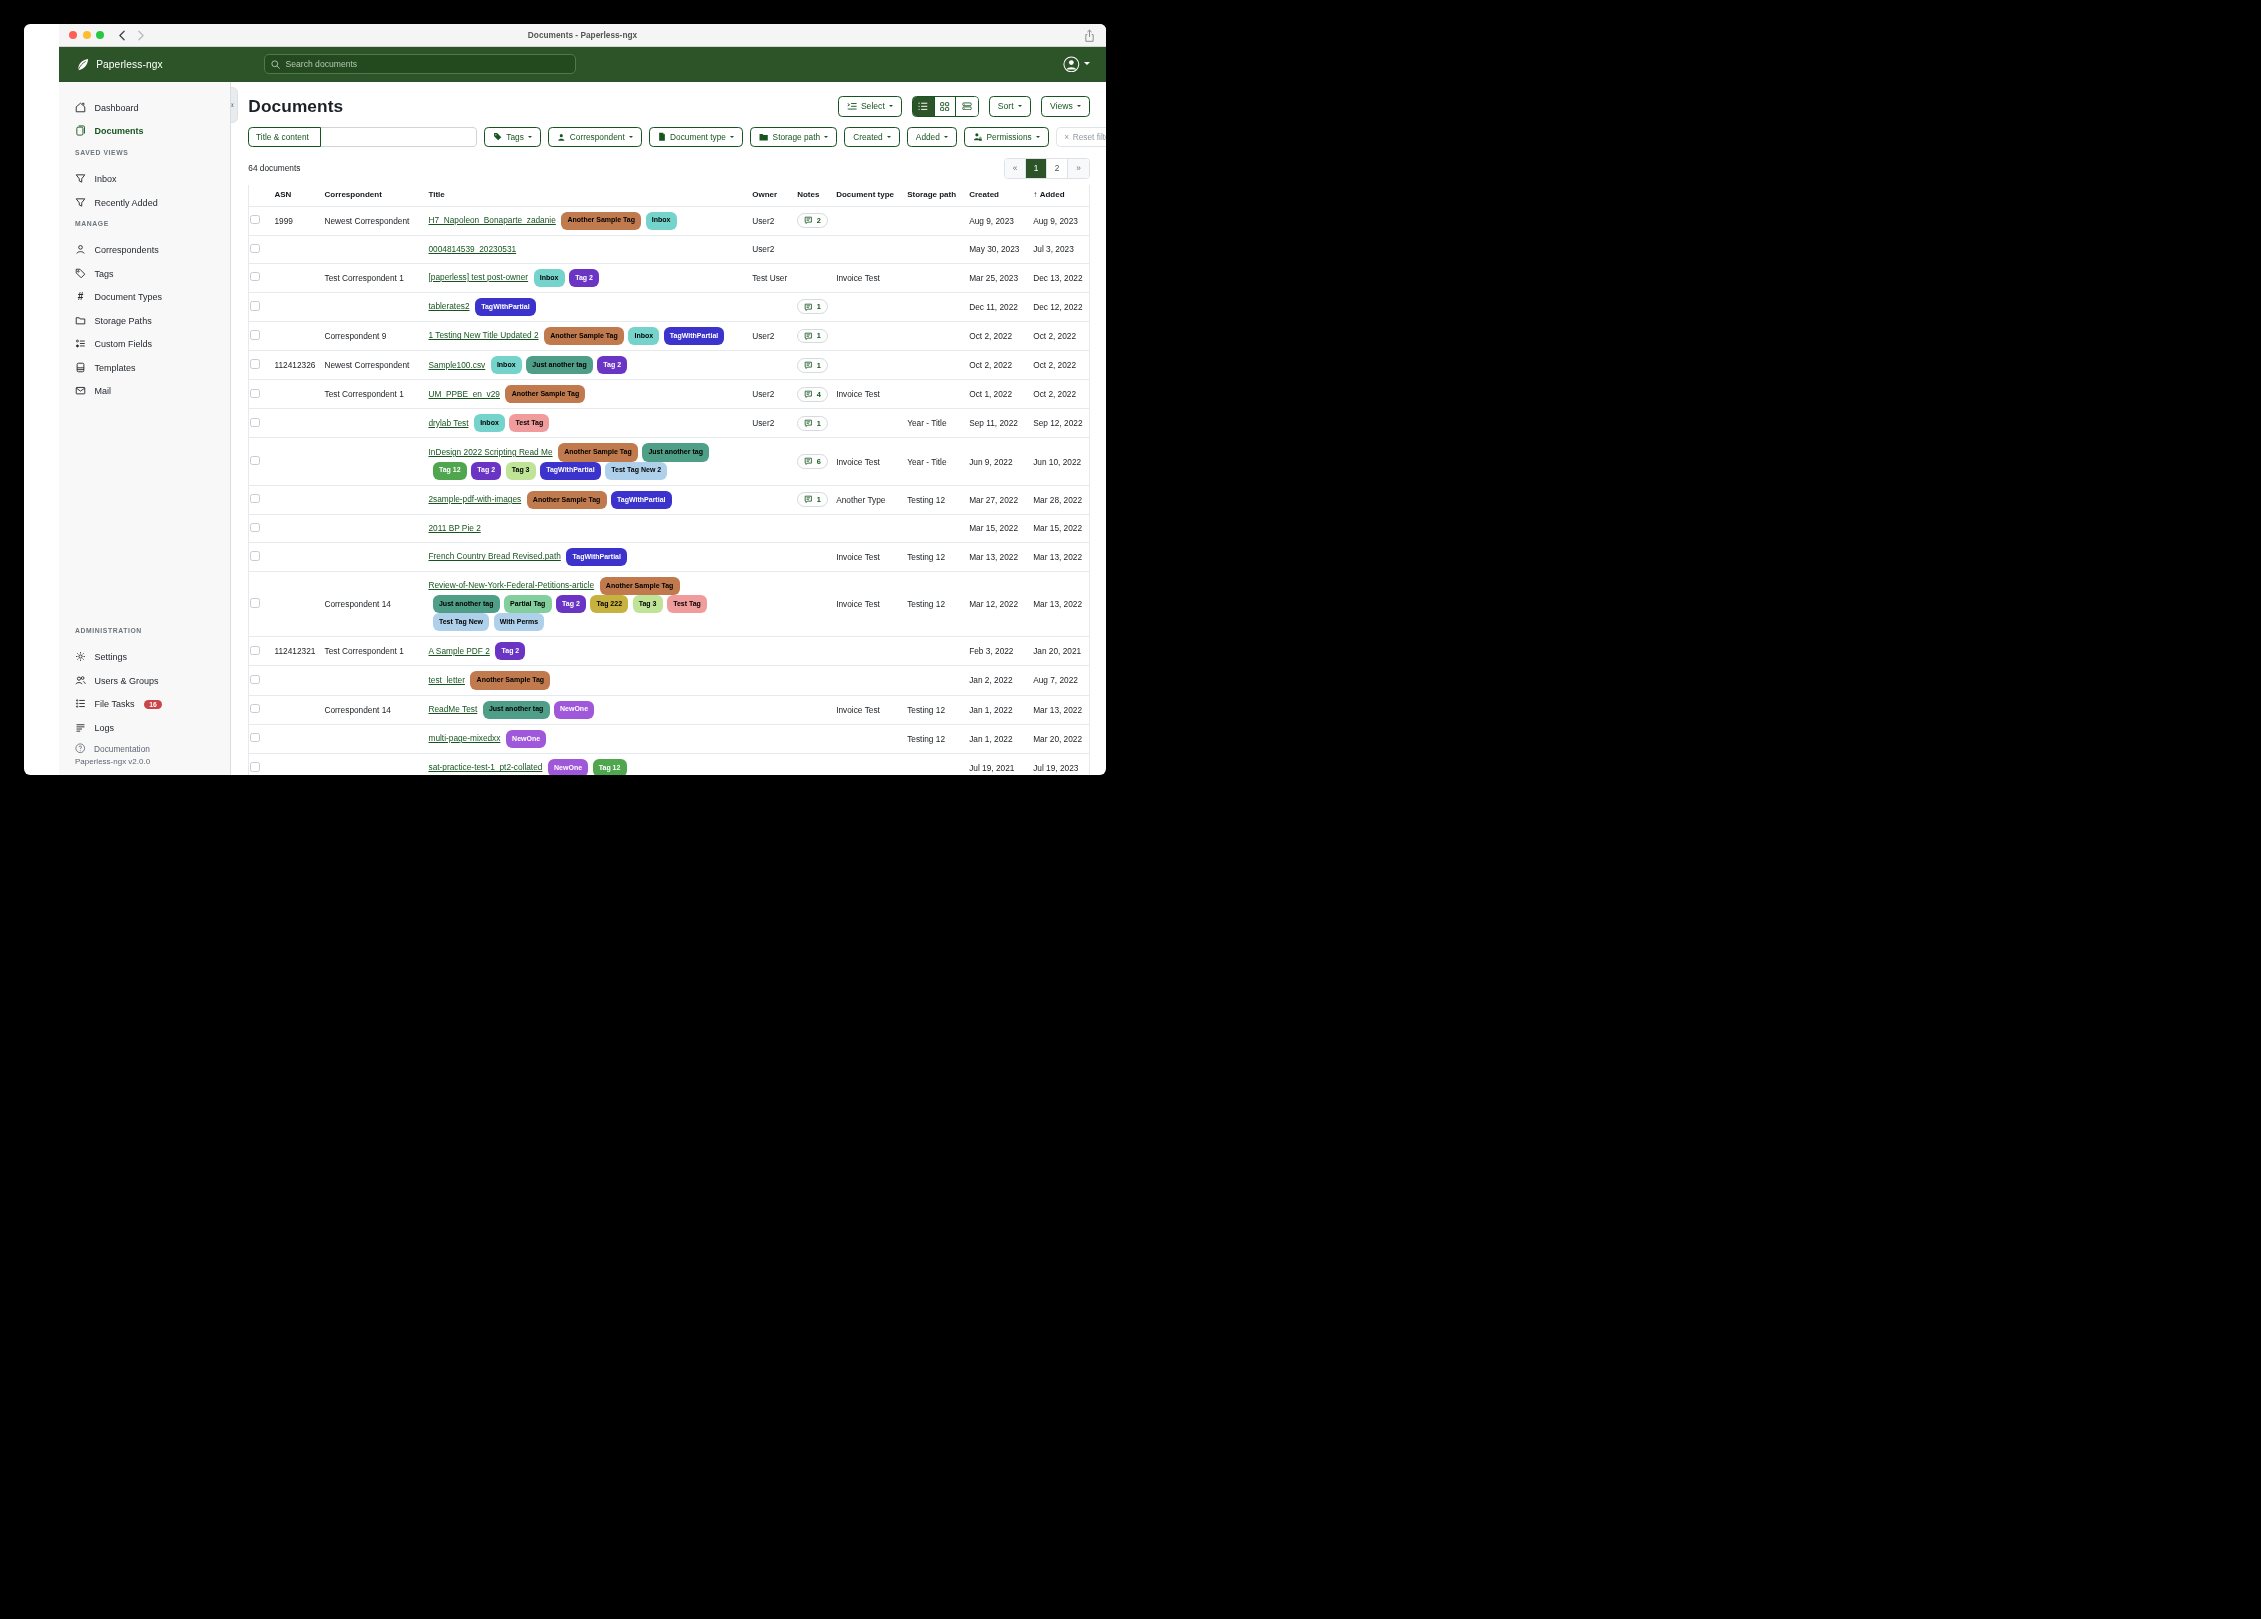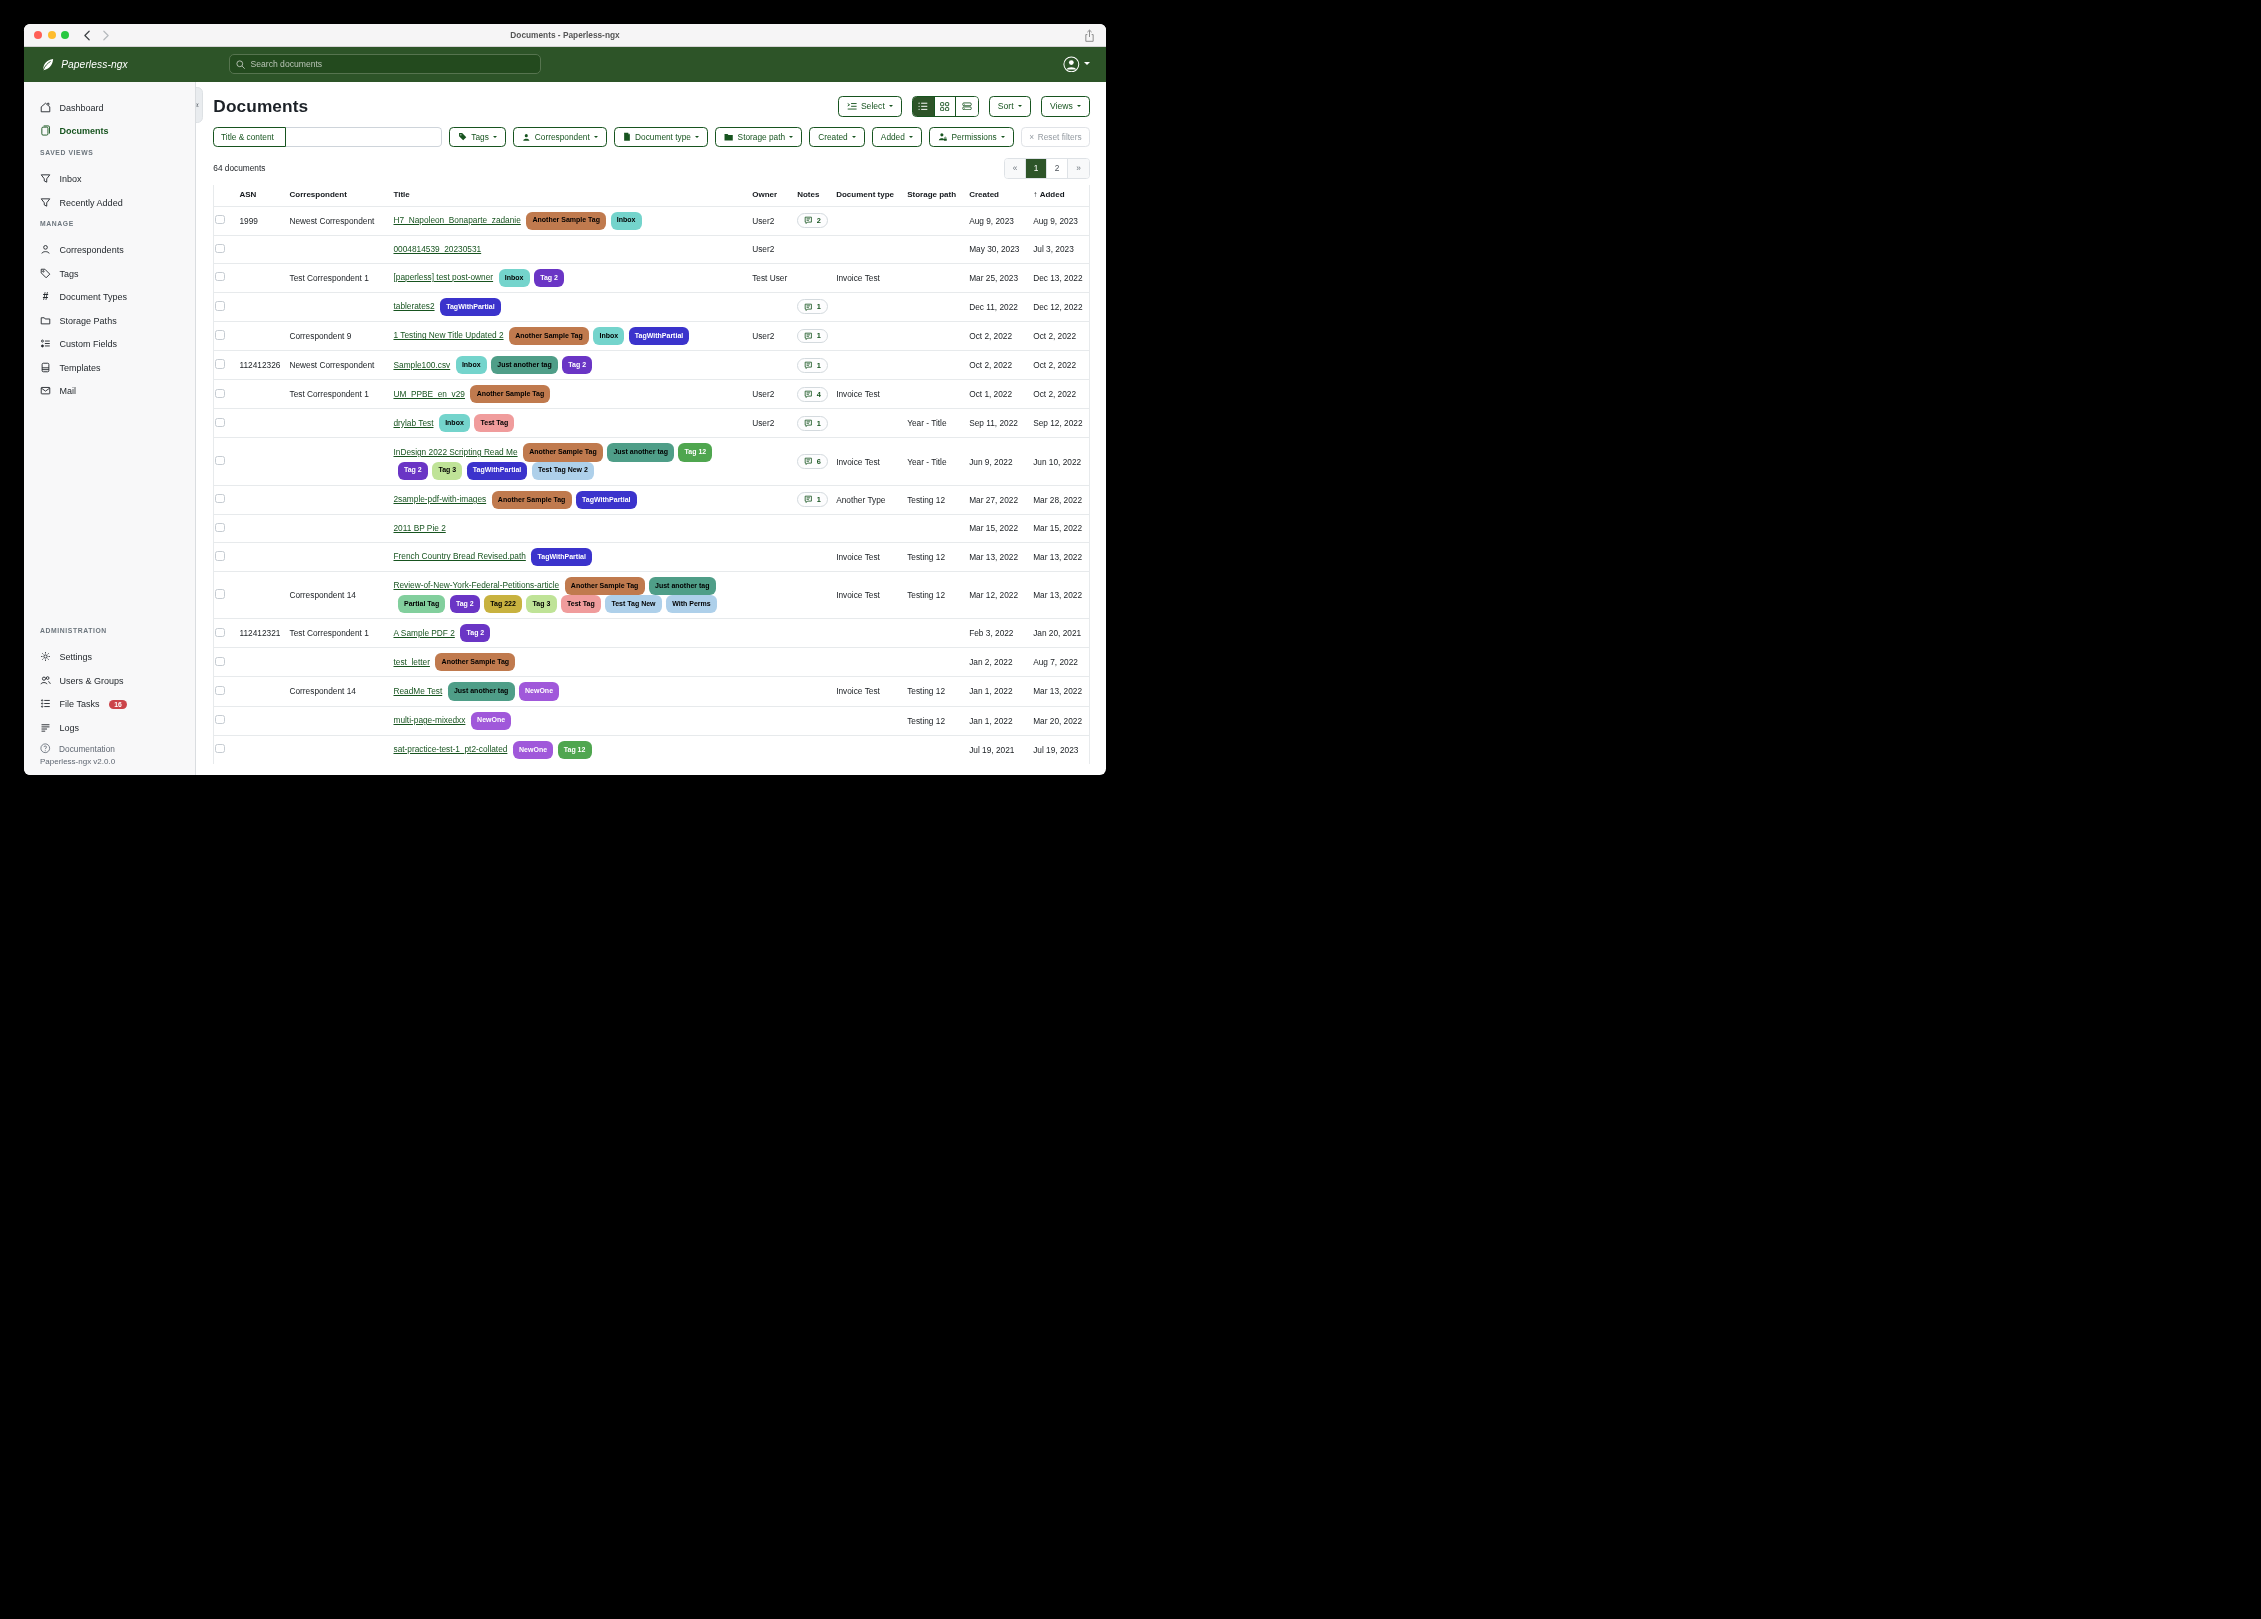--- a/index.html
+++ b/index.html
@@ -1,39 +1,39 @@
 <!DOCTYPE html>
 <html style="font-size:10px"><head>
 <meta charset="utf-8">
 <style>
   * { margin:0; padding:0; box-sizing:border-box; }
   html,body { width:1131px; height:810px; background:#000; overflow:hidden;
               font-family:"Liberation Sans", sans-serif; }
 
   .window { position:absolute; left:24px; top:24px; width:1082px; height:751px;
             background:#fff; border-radius:6.2px; overflow:hidden;
-            box-shadow:0 12.3px 37px rgba(0,0,0,.6); display:flex; flex-direction:column; }
+            box-shadow:0 12.3px 37px rgba(0,0,0,.6); display:flex; flex-direction:column;padding-left:35px; }
 
   
   .titlebar { height:23px; background:#f6f5f6; border-bottom:0.6px solid #d6d4d5;
               display:flex; align-items:center; position:relative; flex:0 0 auto; }
   .traffic { display:flex; gap:5.6px; margin-left:10px; }
   .light { width:8px; height:8px; border-radius:50%; }
   .light.red{ background:#ff5f57; } .light.yellow{ background:#febc2e; } .light.green{ background:#28c840; }
   .navarrows { display:flex; gap:11px; margin-left:13.6px; }
   .navarrow svg { display:block; }
   .tb-title { position:absolute; left:0; right:0; text-align:center; font-size:8.3px;
               font-weight:600; color:#555; pointer-events:none; }
   .share { position:absolute; right:11px; top:5px; }
 
   
   .navbar { height:35px; background:#2d5428; display:flex; align-items:center;
             position:relative; flex:0 0 auto; }
   .brand { display:flex; align-items:center; gap:6.2px; margin-left:16px; }
-  .brand-name { color:#fff; font-size:10.2px; font-weight:500; letter-spacing:0.1px;font-style:italic; }
+  .brand-name { color:#fff; font-size:10.2px; font-weight:500; letter-spacing:0.1px; }
   .searchbox { position:absolute; left:205px; top:7.4px; width:312px; height:20px;
                background:#234a1e; border:0.6px solid #56744f; border-radius:5px;
                display:flex; align-items:center; padding:0 6.2px; gap:5px; }
   .searchbox input { flex:1; background:transparent; border:none; outline:none;
                      color:#e8ede7; font-size:8.6px; font-family:"Liberation Sans",sans-serif; }
   .searchbox input::placeholder { color:#b9c4b6; }
   .user { position:absolute; right:16px; top:8.6px; display:flex; align-items:center; gap:4.3px; cursor:pointer; }
   .caret { width:0; height:0; border-left:3.1px solid transparent; border-right:3.1px solid transparent;
            border-top:3.1px solid #fff; }
 

